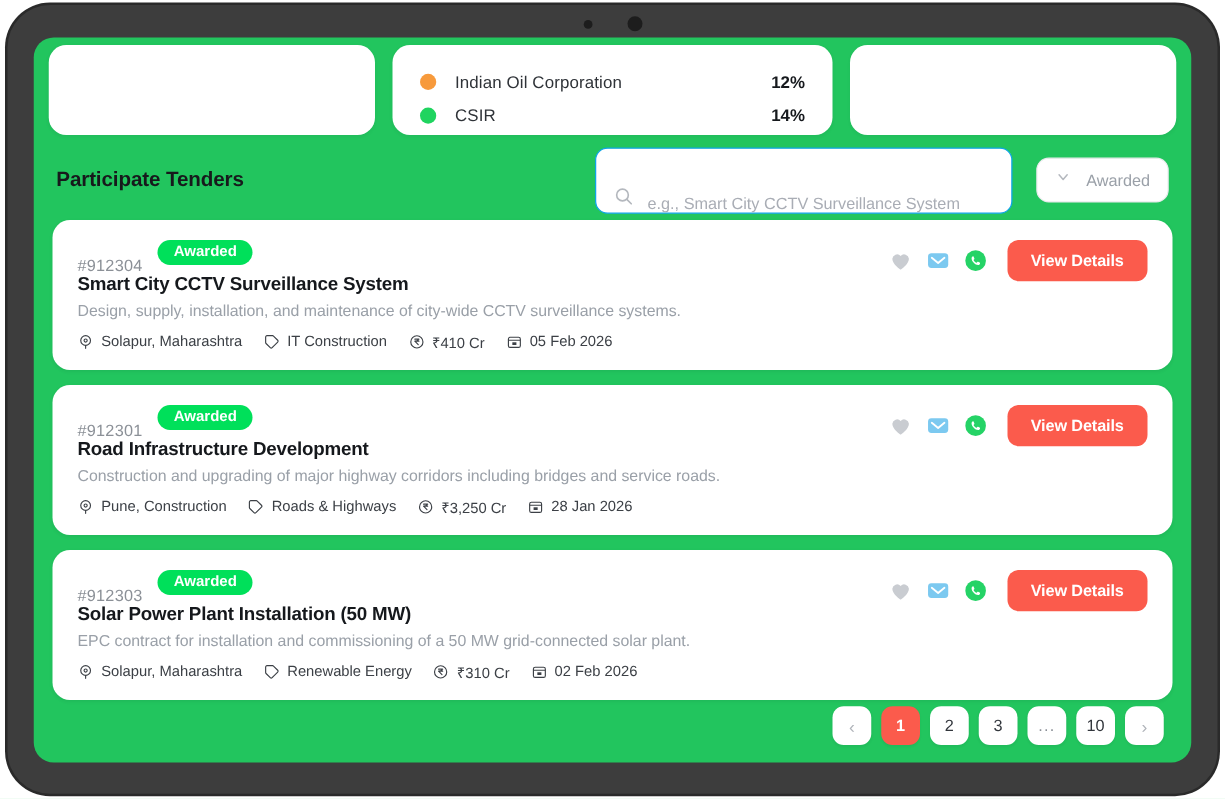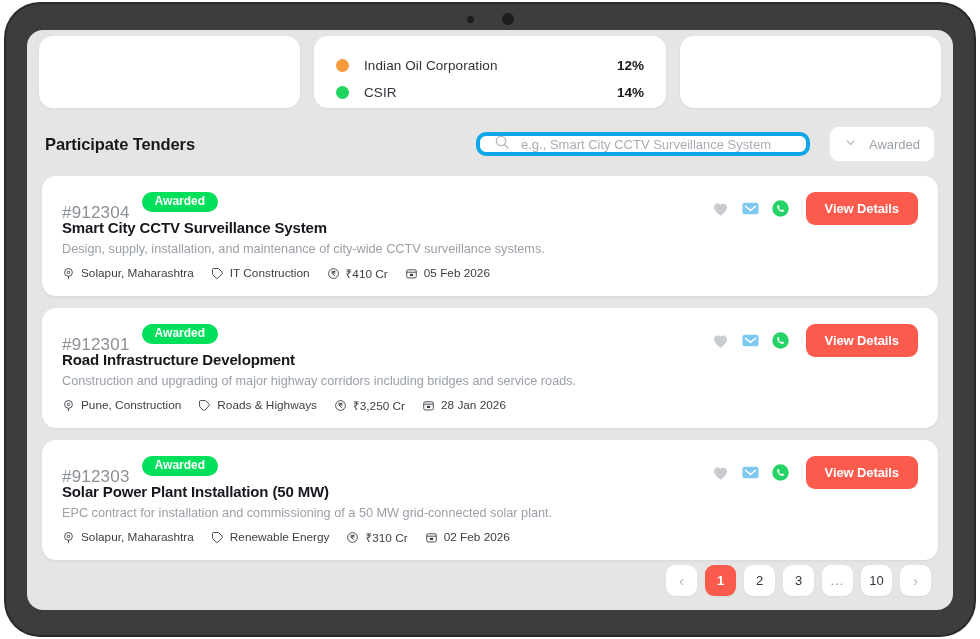--- a/index.html
+++ b/index.html
@@ -25,21 +25,21 @@
     display: flex; align-items: center; justify-content: center;
     gap: 28px;
   }
   .cam-small { width: 7px; height: 7px; border-radius: 50%; background: #1d1d1d; }
   .cam-big { width: 12px; height: 12px; border-radius: 50%; background: #1d1d1d; }
 
   .screen {
     position: absolute;
     left: 21px; top: 26px;
     width: 926px; height: 580px;
-    background: #e5e5e5;
+    background: #22c55e;
     border-radius: 16px;
     overflow: hidden;
   }
 
   
   .stat-strip {
     position: absolute;
     left: 0; top: 0;
     width: 100%;
     height: 78px;
@@ -82,25 +82,25 @@
     padding: 0 18px;
   }
   .page-title {
     font-size: 16.5px;
     font-weight: 700;
     color: #17191c;
     letter-spacing: -.1px;
   }
   .search-box {
     margin-left: auto;
-    width: 334px; height: 24px;
-    background: #ffffff;
-    border: 4px solid #0ea5e9;
+    width: 334px; height: 53px;
+    background: #ffffff;
+    border: 1px solid #0ea5e9;
     border-radius: 10px;
-    display: flex; align-items: center;
+    display: flex; align-items: flex-end;
     padding: 0 14px;
     gap: 11px;
   }
   .search-box input {
     border: none; outline: none;
     background: transparent;
     font-family: "Liberation Sans", sans-serif;
     font-size: 13px;
     color: #4b5059;
     width: 100%;
@@ -128,21 +128,21 @@
   .tender-card {
     position: relative;
     background: #ffffff;
     border-radius: 14px;
     padding: 16px 20px 15px 20px;
     margin-bottom: 12px;
     box-shadow: 0 1px 3px rgba(16,24,40,.06);
     min-height: 108px;
   }
   .card-top { display: flex; align-items: center; gap: 12px; height: 20px; }
-  .tender-id { font-size: 17px; color: #8b9097; letter-spacing: .2px; margin-top: 21px; }
+  .tender-id { font-size: 13px; color: #8b9097; letter-spacing: .2px; margin-top: 21px; }
   .badge {
     background: #00e05a;
     color: #ffffff;
     font-size: 12px;
     font-weight: 700;
     padding: 3px 13px 4px 13px;
     border-radius: 20px;
     line-height: 1.15;
   }
   .tender-title {

